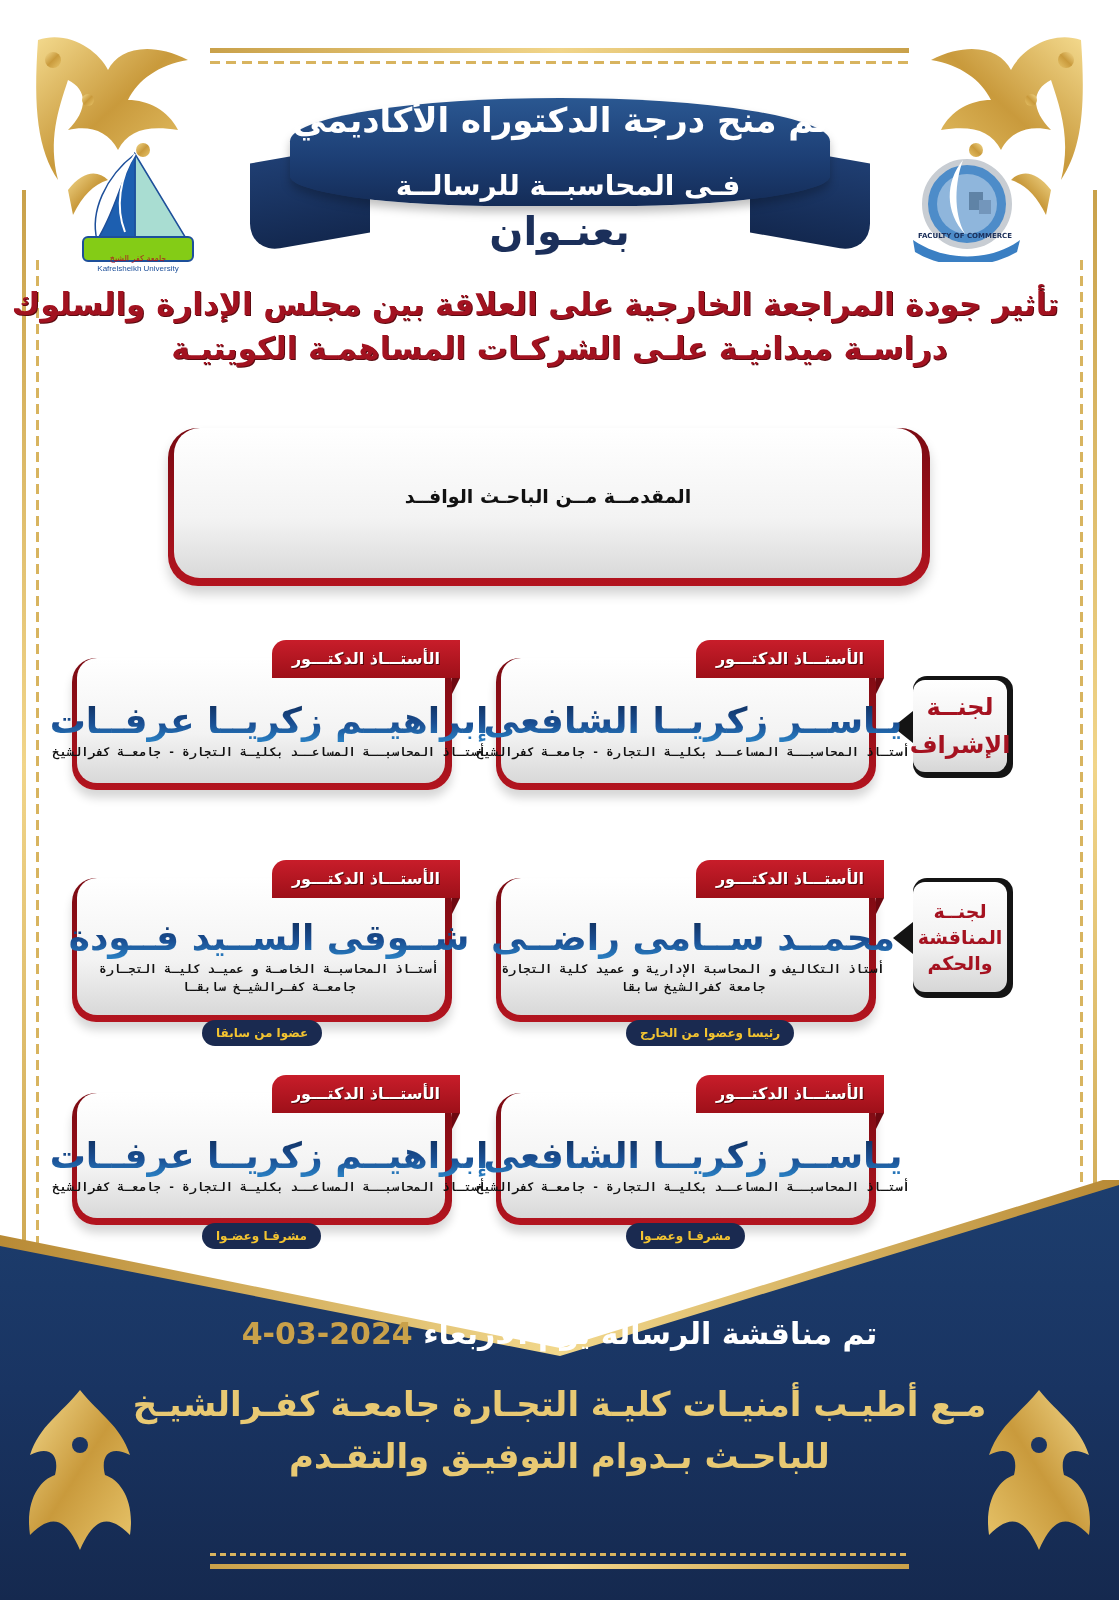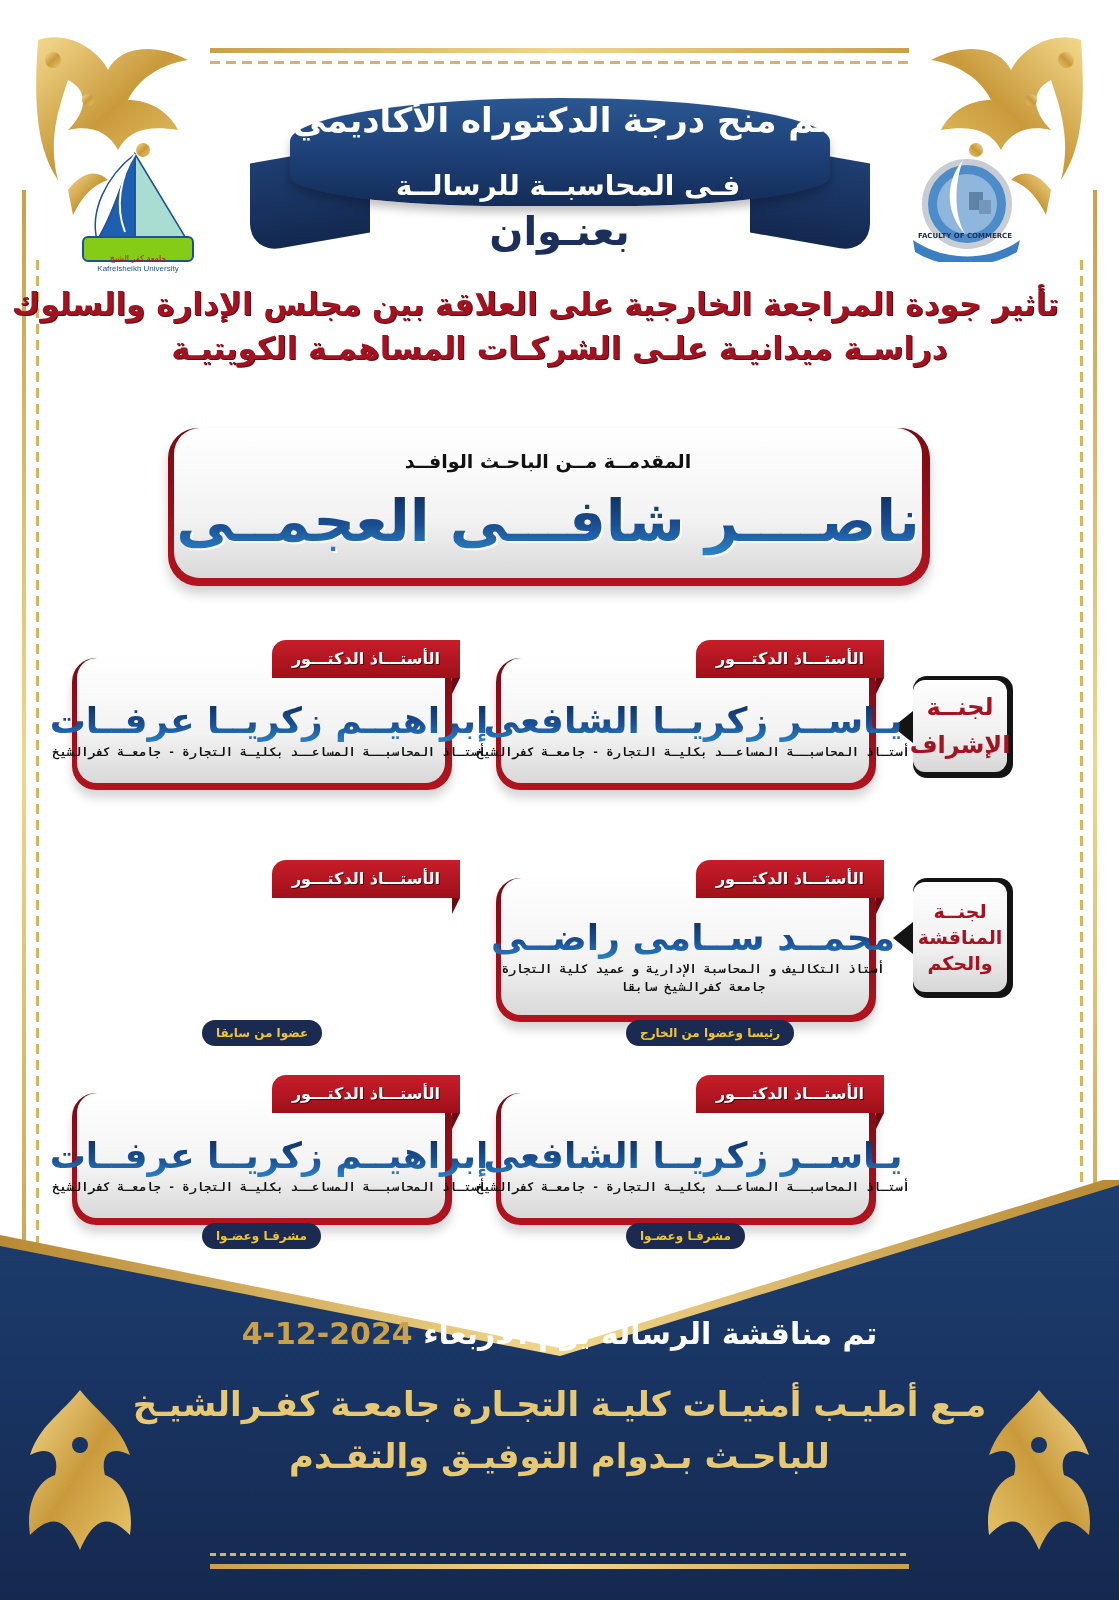--- a/index.html
+++ b/index.html
@@ -280,21 +280,20 @@
 </svg>
 
 <div class="thesis-title">
   <div>تأثير جودة المراجعة الخارجية على العلاقة بين مجلس الإدارة والسلوك غير المتماثل للتكلفة</div>
   <div>دراسـة ميدانيـة علـى الشركـات المساهمـة الكويتيـة</div>
 </div>
 
 <div class="researcher-box">
   <div class="researcher-inner">
     <div class="researcher-label">المقدمــة مــن الباحـث الوافــد</div>
-    <div class="researcher-name">ناصــــر شافـــى العجمــى</div>
   </div>
 </div>
 
 <div class="committee supervision">
   <div class="committee-inner">
     <div>لجنــة</div>
     <div>الإشراف</div>
   </div>
 </div>
 <div class="committee discussion">
@@ -344,20 +343,27 @@
       <div class="card-name">محمــد ســامى راضــى</div>
       <div class="card-desc">أستاذ التكاليف و المحاسبة الإدارية و عميد كلية التجارة</div>
       <div class="card-desc">جامعة كفرالشيخ سابقا</div>
     </div>
   </div>
   <div class="card-badge">رئيسا وعضوا من الخارج</div>
 </div>
 
 <div class="card c4">
   <div class="card-title-tab">الأستـــاذ الدكتـــور</div>
+  <div class="card-frame">
+    <div class="card-inner">
+      <div class="card-name">شــوقى الســيد فــودة</div>
+      <div class="card-desc">أستـاذ المحاسبـة الخاصـة و عميـد كليـة التجـارة</div>
+      <div class="card-desc">جامعـة كفـرالشيـخ سابقـا</div>
+    </div>
+  </div>
   <div class="card-badge">عضوا من سابقا</div>
 </div>
 
 <div class="card c5">
   <div class="card-title-tab">الأستـــاذ الدكتـــور</div>
   <div class="card-frame">
     <div class="card-inner">
       <div class="card-name">يـاســر زكريــا الشافعى</div>
       <div class="card-desc">أستـاذ المحاسبــة المساعــد بكليـة التجارة - جامعـة كفرالشيخ</div>
     </div>
@@ -371,21 +377,21 @@
     <div class="card-inner">
       <div class="card-name">إبراهيــم زكريــا عرفــات</div>
       <div class="card-desc">أستـاذ المحاسبــة المساعــد بكليـة التجارة - جامعـة كفرالشيخ</div>
     </div>
   </div>
   <div class="card-badge">مشرفـا وعضـوا</div>
 </div>
 
 <div class="footer-date">
   <span>تم مناقشة الرسالة يوم الاربعاء</span>
-  <span class="date-num" dir="ltr">4-12-2024</span>
+  <span class="date-num" dir="ltr">4-03-2024</span>
 </div>
 <div class="footer-wish">
   <div>مـع أطيـب أمنيـات كليـة التجـارة جامعـة كفـرالشيـخ</div>
   <div>للباحـث بـدوام التوفيـق والتقـدم</div>
 </div>
 
 <svg class="ornament bl" viewBox="0 0 140 170">
   <g fill="url(#gld)">
     <path d="M70 5 C90 30 110 40 120 70 C100 60 90 70 95 90 C110 95 125 115 120 150 C100 130 85 130 70 165 C55 130 40 130 20 150 C15 115 30 95 45 90 C50 70 40 60 20 70 C30 40 50 30 70 5 Z"></path>
     <circle cx="70" cy="60" r="8" fill="#1a3462"></circle>

